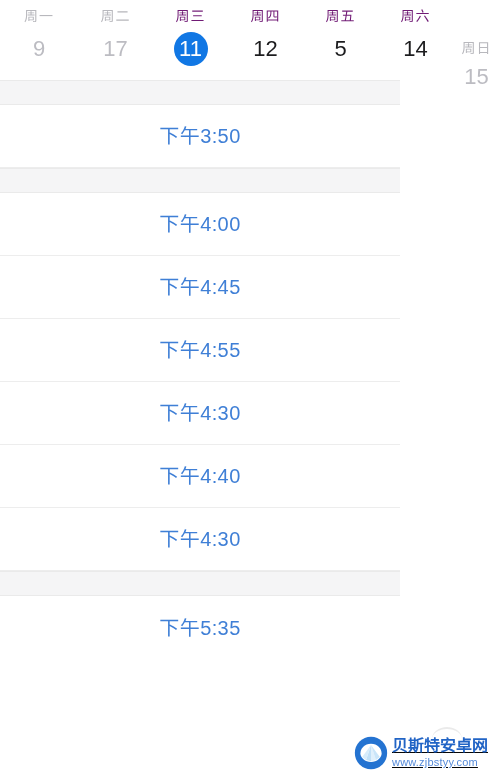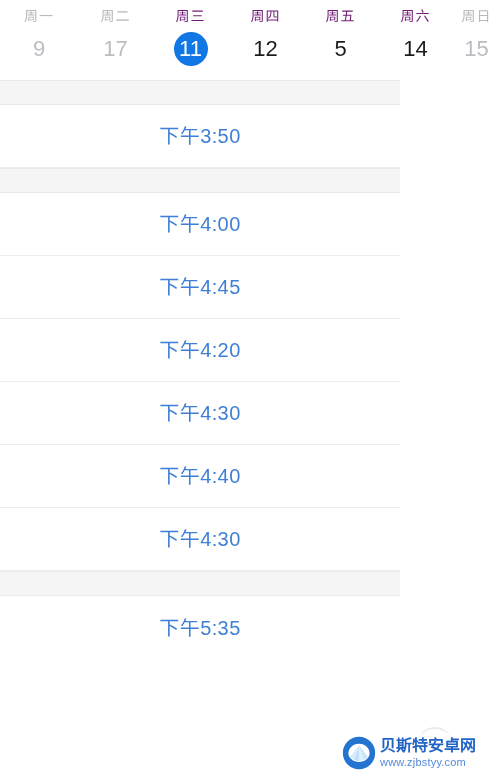--- a/index.html
+++ b/index.html
@@ -32,21 +32,21 @@
     flex: 0 0 75px;
     width: 75px;
     display: flex;
     flex-direction: column;
     align-items: center;
     justify-content: flex-start;
     padding-top: 6px;
     box-sizing: border-box;
   }
   .day-col.first { flex: 0 0 78px; width: 78px; }
-  .day-col.last  { flex: 1 1 auto; }
+  .day-col.last  { flex: 1 1 auto; margin-top: 32px; }
 
   .dow-label {
     font-size: 14px;
     line-height: 20px;
     letter-spacing: 1px;
     color: #701a75;
     height: 20px;
   }
   .day-col.muted .dow-label { color: #b8b8bd; }
 
@@ -100,28 +100,29 @@
   .slot-time {
     font-size: 20px;
     line-height: 24px;
     color: #3f7fd6;
     letter-spacing: 0.4px;
   }
 
   
   #watermark {
     position: absolute;
-    right: 16px;
+    right: 4px;
     bottom: 4px;
     width: 142px;
     height: 40px;
     display: flex;
     align-items: center;
     opacity: 0.97;
     pointer-events: none;
+    text-decoration: underline;
   }
   #wm-logo {
     width: 34px;
     height: 34px;
     flex: 0 0 34px;
     margin-right: 4px;
   }
   #wm-text {
     display: flex;
     flex-direction: column;
@@ -207,21 +208,21 @@
       <span class="slot-time">下午3:50</span>
     </div>
     <div class="gap-band"></div>
     <div class="slot-row">
       <span class="slot-time">下午4:00</span>
     </div>
     <div class="slot-row">
       <span class="slot-time">下午4:45</span>
     </div>
     <div class="slot-row">
-      <span class="slot-time">下午4:20</span>
+      <span class="slot-time">下午4:55</span>
     </div>
     <div class="slot-row">
       <span class="slot-time">下午4:30</span>
     </div>
     <div class="slot-row">
       <span class="slot-time">下午4:40</span>
     </div>
     <div class="slot-row">
       <span class="slot-time">下午4:30</span>
     </div>

